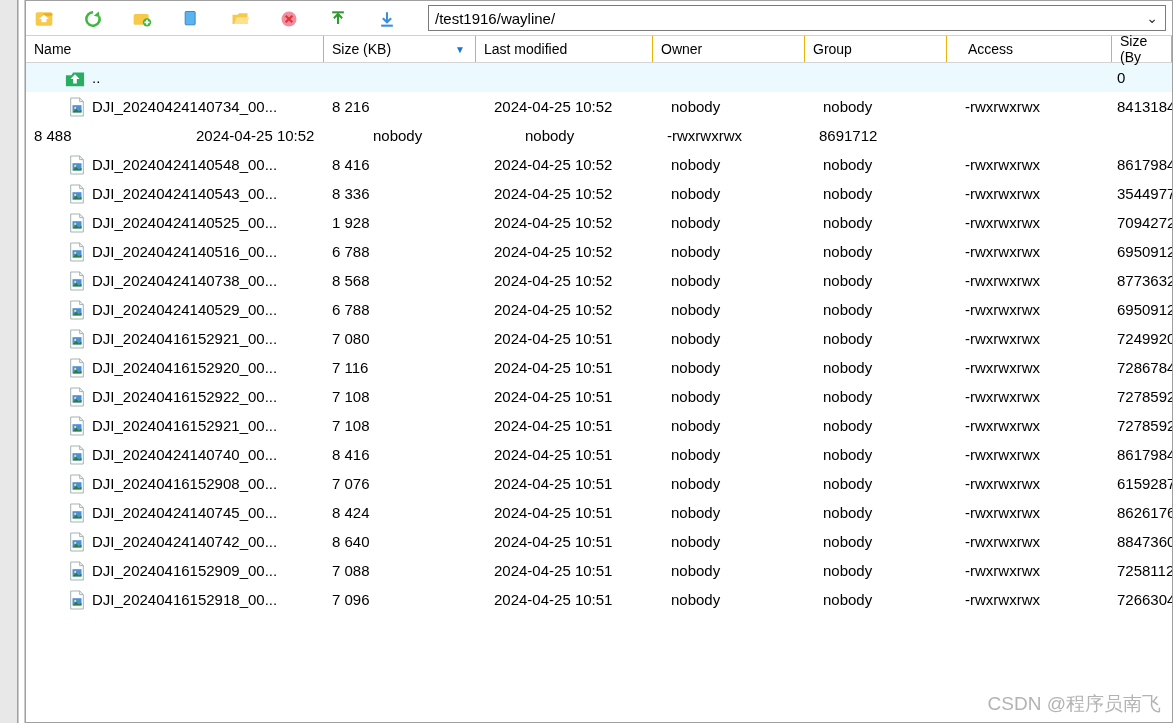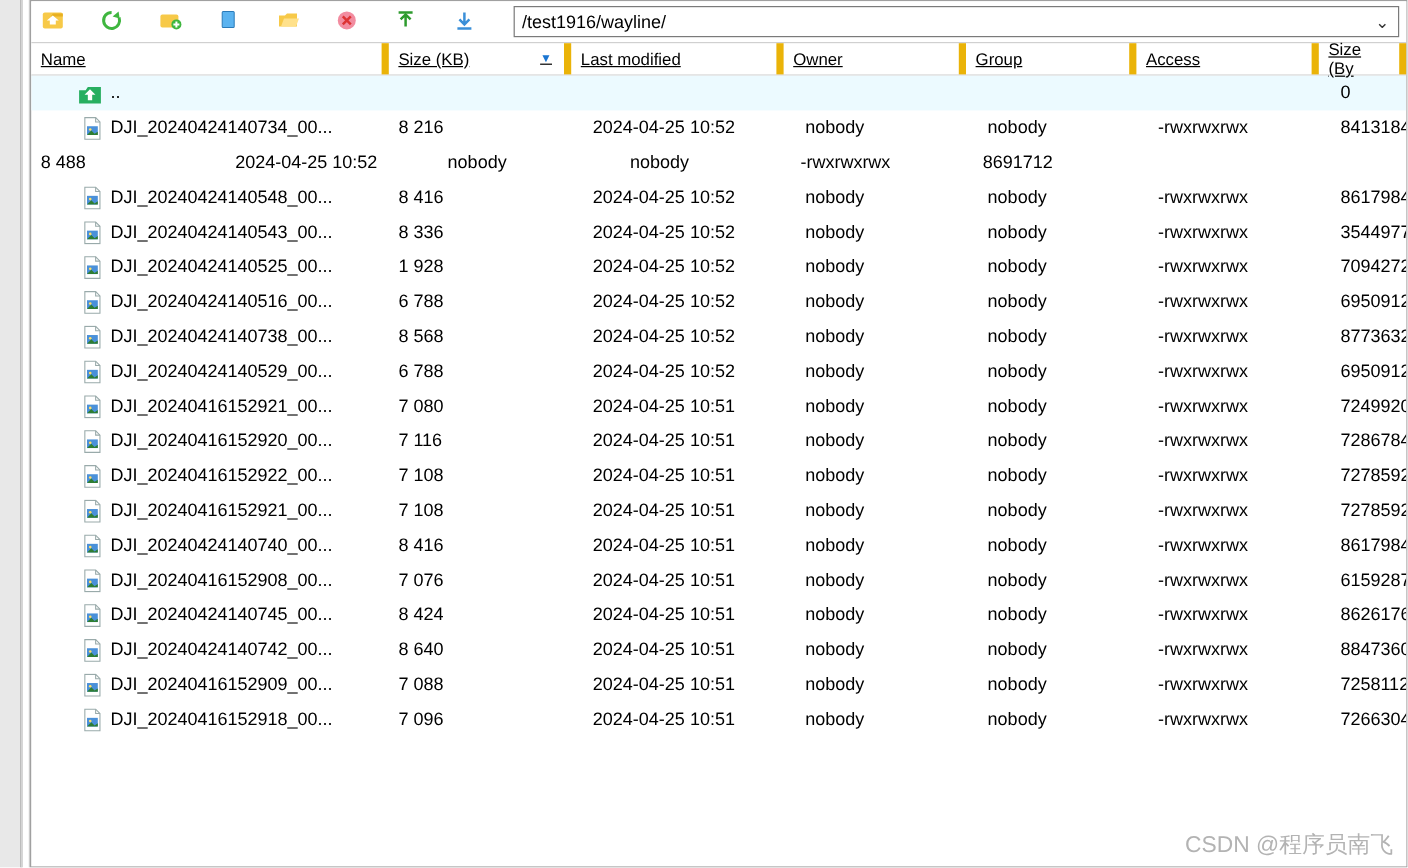--- a/index.html
+++ b/index.html
@@ -1,35 +1,35 @@
 <!DOCTYPE html>
 <html><head>
 <meta charset="utf-8">
 <style>
 * { margin: 0; padding: 0; box-sizing: border-box; }
 body { font-family: "Segoe UI", Tahoma, sans-serif; font-size: 14px; color: #000; background: #fff; overflow: hidden; width: 1173px; height: 723px; }
 .outer { display: flex; width: 1173px; height: 723px; }
 .split-left { width: 18px; background: #e8e8e8; border-right: 1px solid #a0a0a0; }
 .split-bar { width: 7px; background: #fff; border-left: 1px solid #ccc; border-right: 1px solid #ccc; cursor: col-resize; }
 .panel { flex: 1; display: flex; flex-direction: column; border: 1px solid #a0a0a0; overflow: hidden; }
-.toolbar { display: flex; align-items: flex-start; padding: 4px 6px; gap: 25px; background: #fff; }
+.toolbar { display: flex; align-items: flex-end; padding: 4px 6px; gap: 25px; background: #fff; }
 .tb-btn { width: 24px; height: 24px; display: flex; align-items: center; justify-content: center; cursor: pointer; border-radius: 2px; }
 .tb-btn svg { width: 20px; height: 20px; }
 .path-box { flex: 1; height: 26px; border: 1px solid #7a7a7a; display: flex; align-items: center; padding: 0 6px; background: #fff; margin-left: 4px; }
 .path-input { flex: 1; border: none; outline: none; font-size: 15px; }
 .path-dd { width: 14px; text-align: center; color: #333; cursor: pointer; }
 .headers { display: flex; border-top: 1px solid #d0d0d0; border-bottom: 1px solid #d4d4d4; background: #fff; height: 28px; user-select: none; }
-.hd { display: flex; align-items: center; padding: 0 8px; border-right: 6px solid #eab308; cursor: pointer; position: relative; text-decoration: underline; }
+.hd { display: flex; align-items: center; padding: 0 8px; border-right: 1px solid #eab308; cursor: pointer; position: relative; }
 .hd .sort { color: #1a75d1; font-size: 10px; margin-left: auto; margin-right: 2px; }
 .col-name { width: 298px; }
 .col-size { width: 152px; }
 .col-last { width: 177px; text-align: right; justify-content: flex-start; }
 .col-owner { width: 152px; text-align: center; }
 .col-group { width: 142px; }
-.col-access { width: 152px; }
+.col-access { width: 152px; margin-left: 13px; }
 .col-bytes { flex: 1; }
 .list { flex: 1; overflow-y: auto; overflow-x: hidden; }
 .row { display: flex; height: 29px; align-items: center; }
 .row.parent { background: #ecfaff; }
 .cell { padding: 0 8px; overflow: hidden; white-space: nowrap; text-overflow: clip; font-size: 15px; }
 .cell.name { width: 298px; display: flex; align-items: center; padding-left: 42px; }
 .row.parent .cell.name { padding-left: 38px; }
 .cell.size { width: 152px; }
 .cell.last { width: 177px; margin-left: 10px; }
 .cell.owner { width: 152px; }

